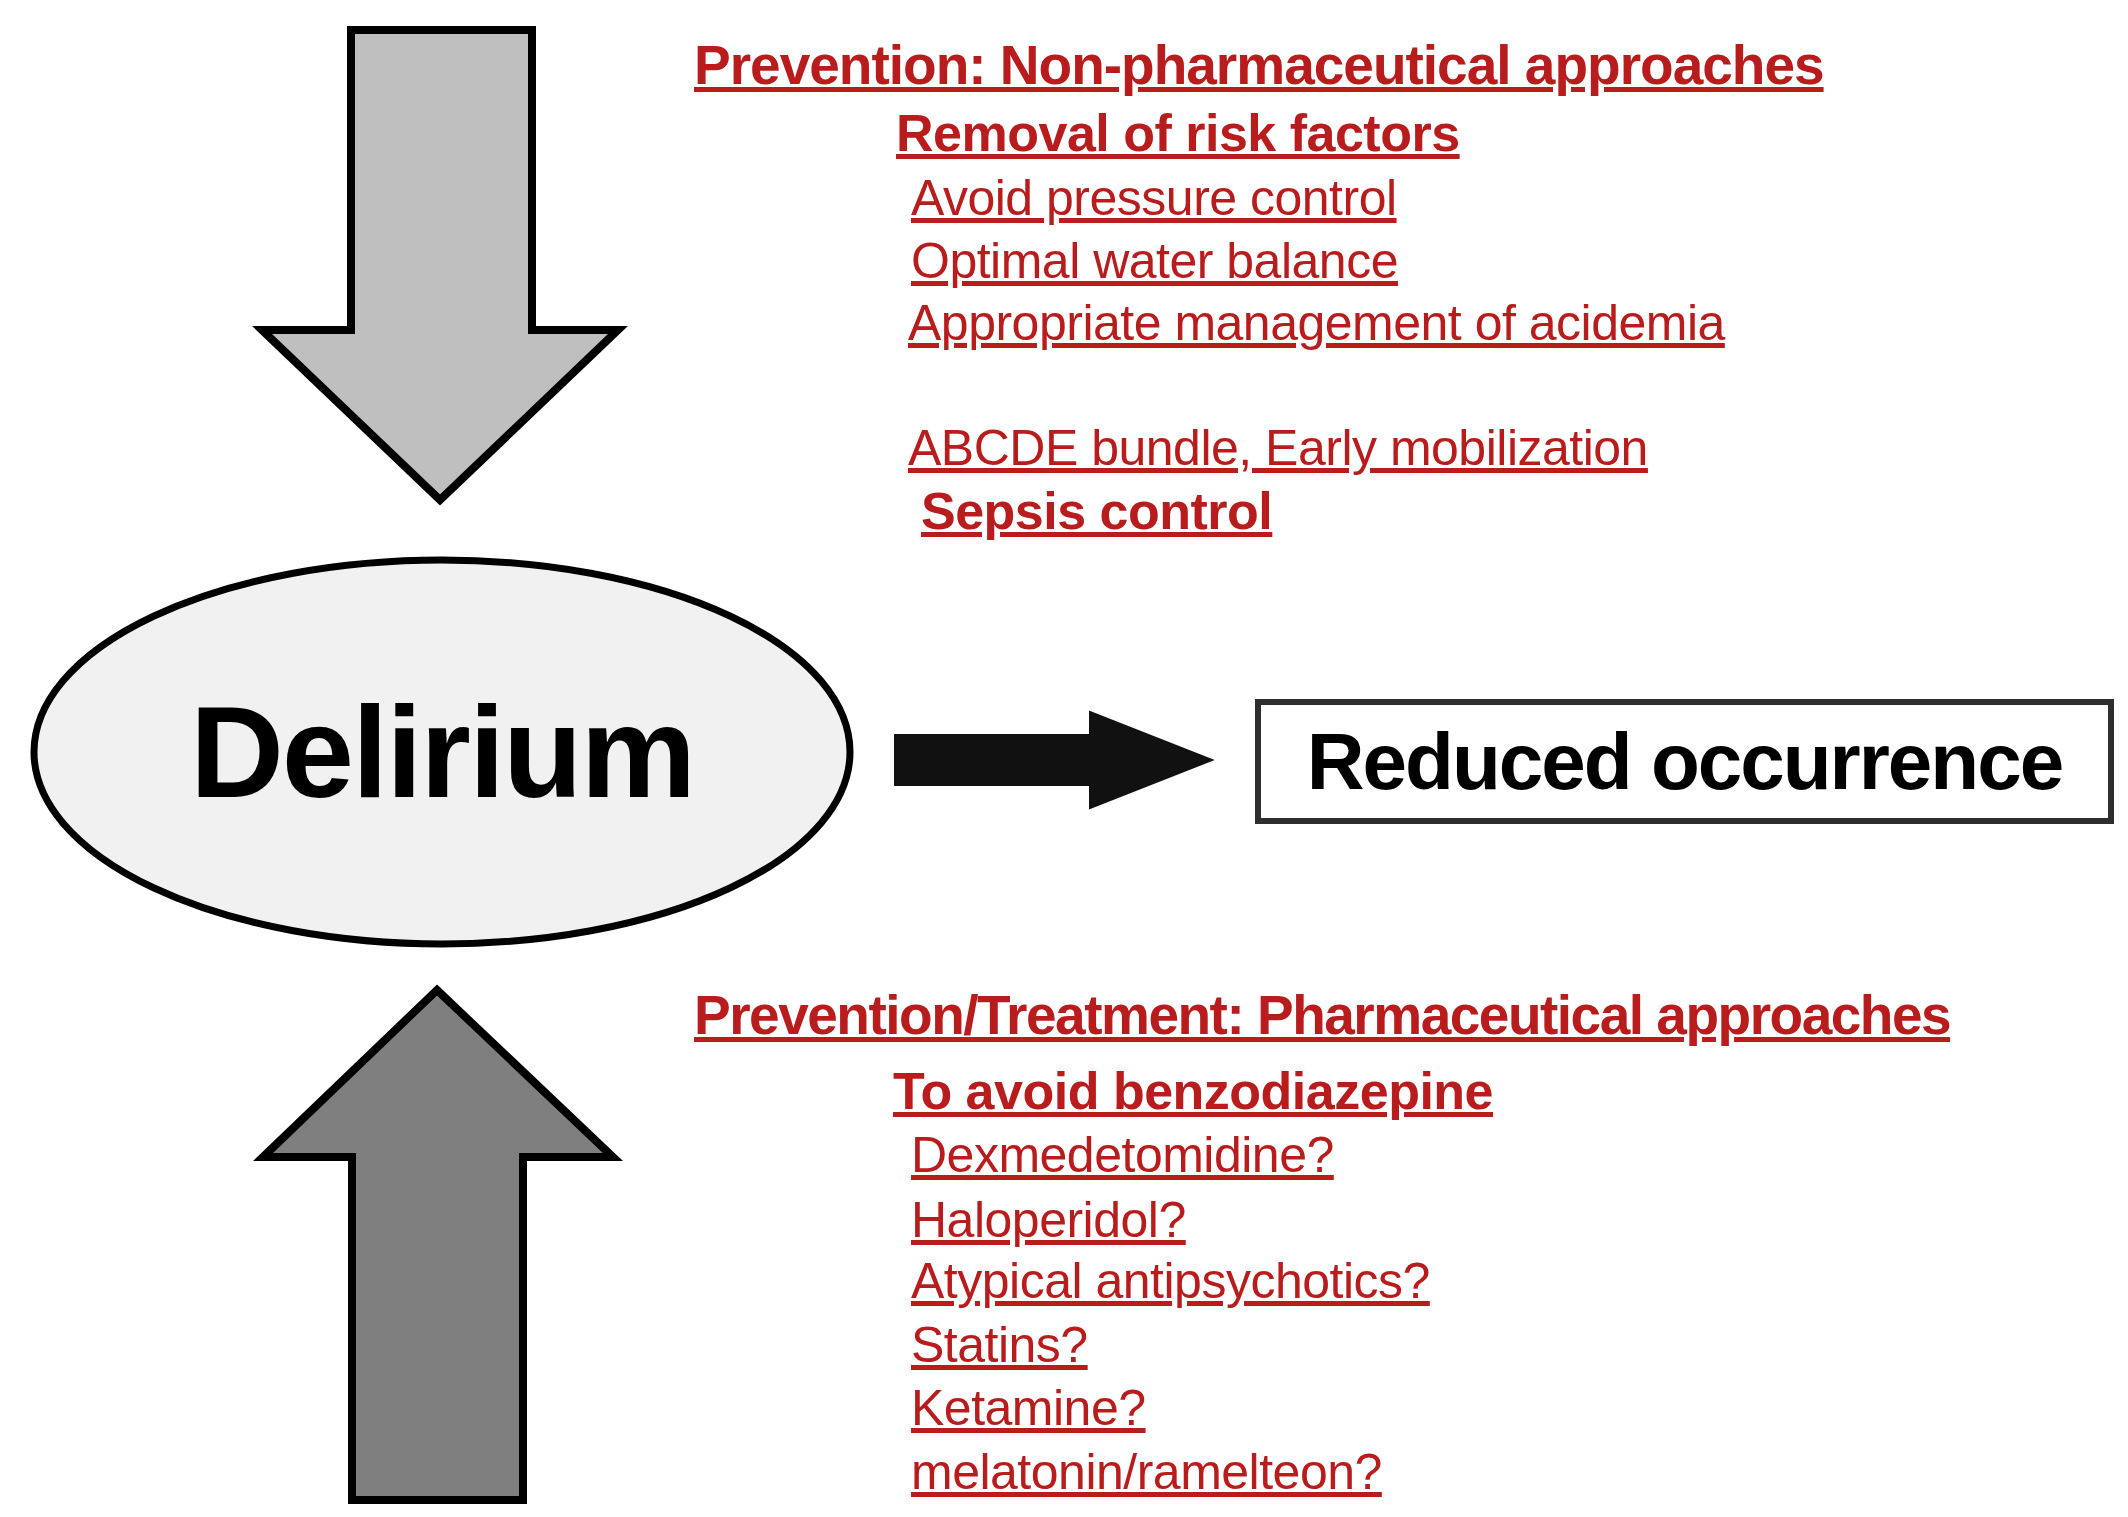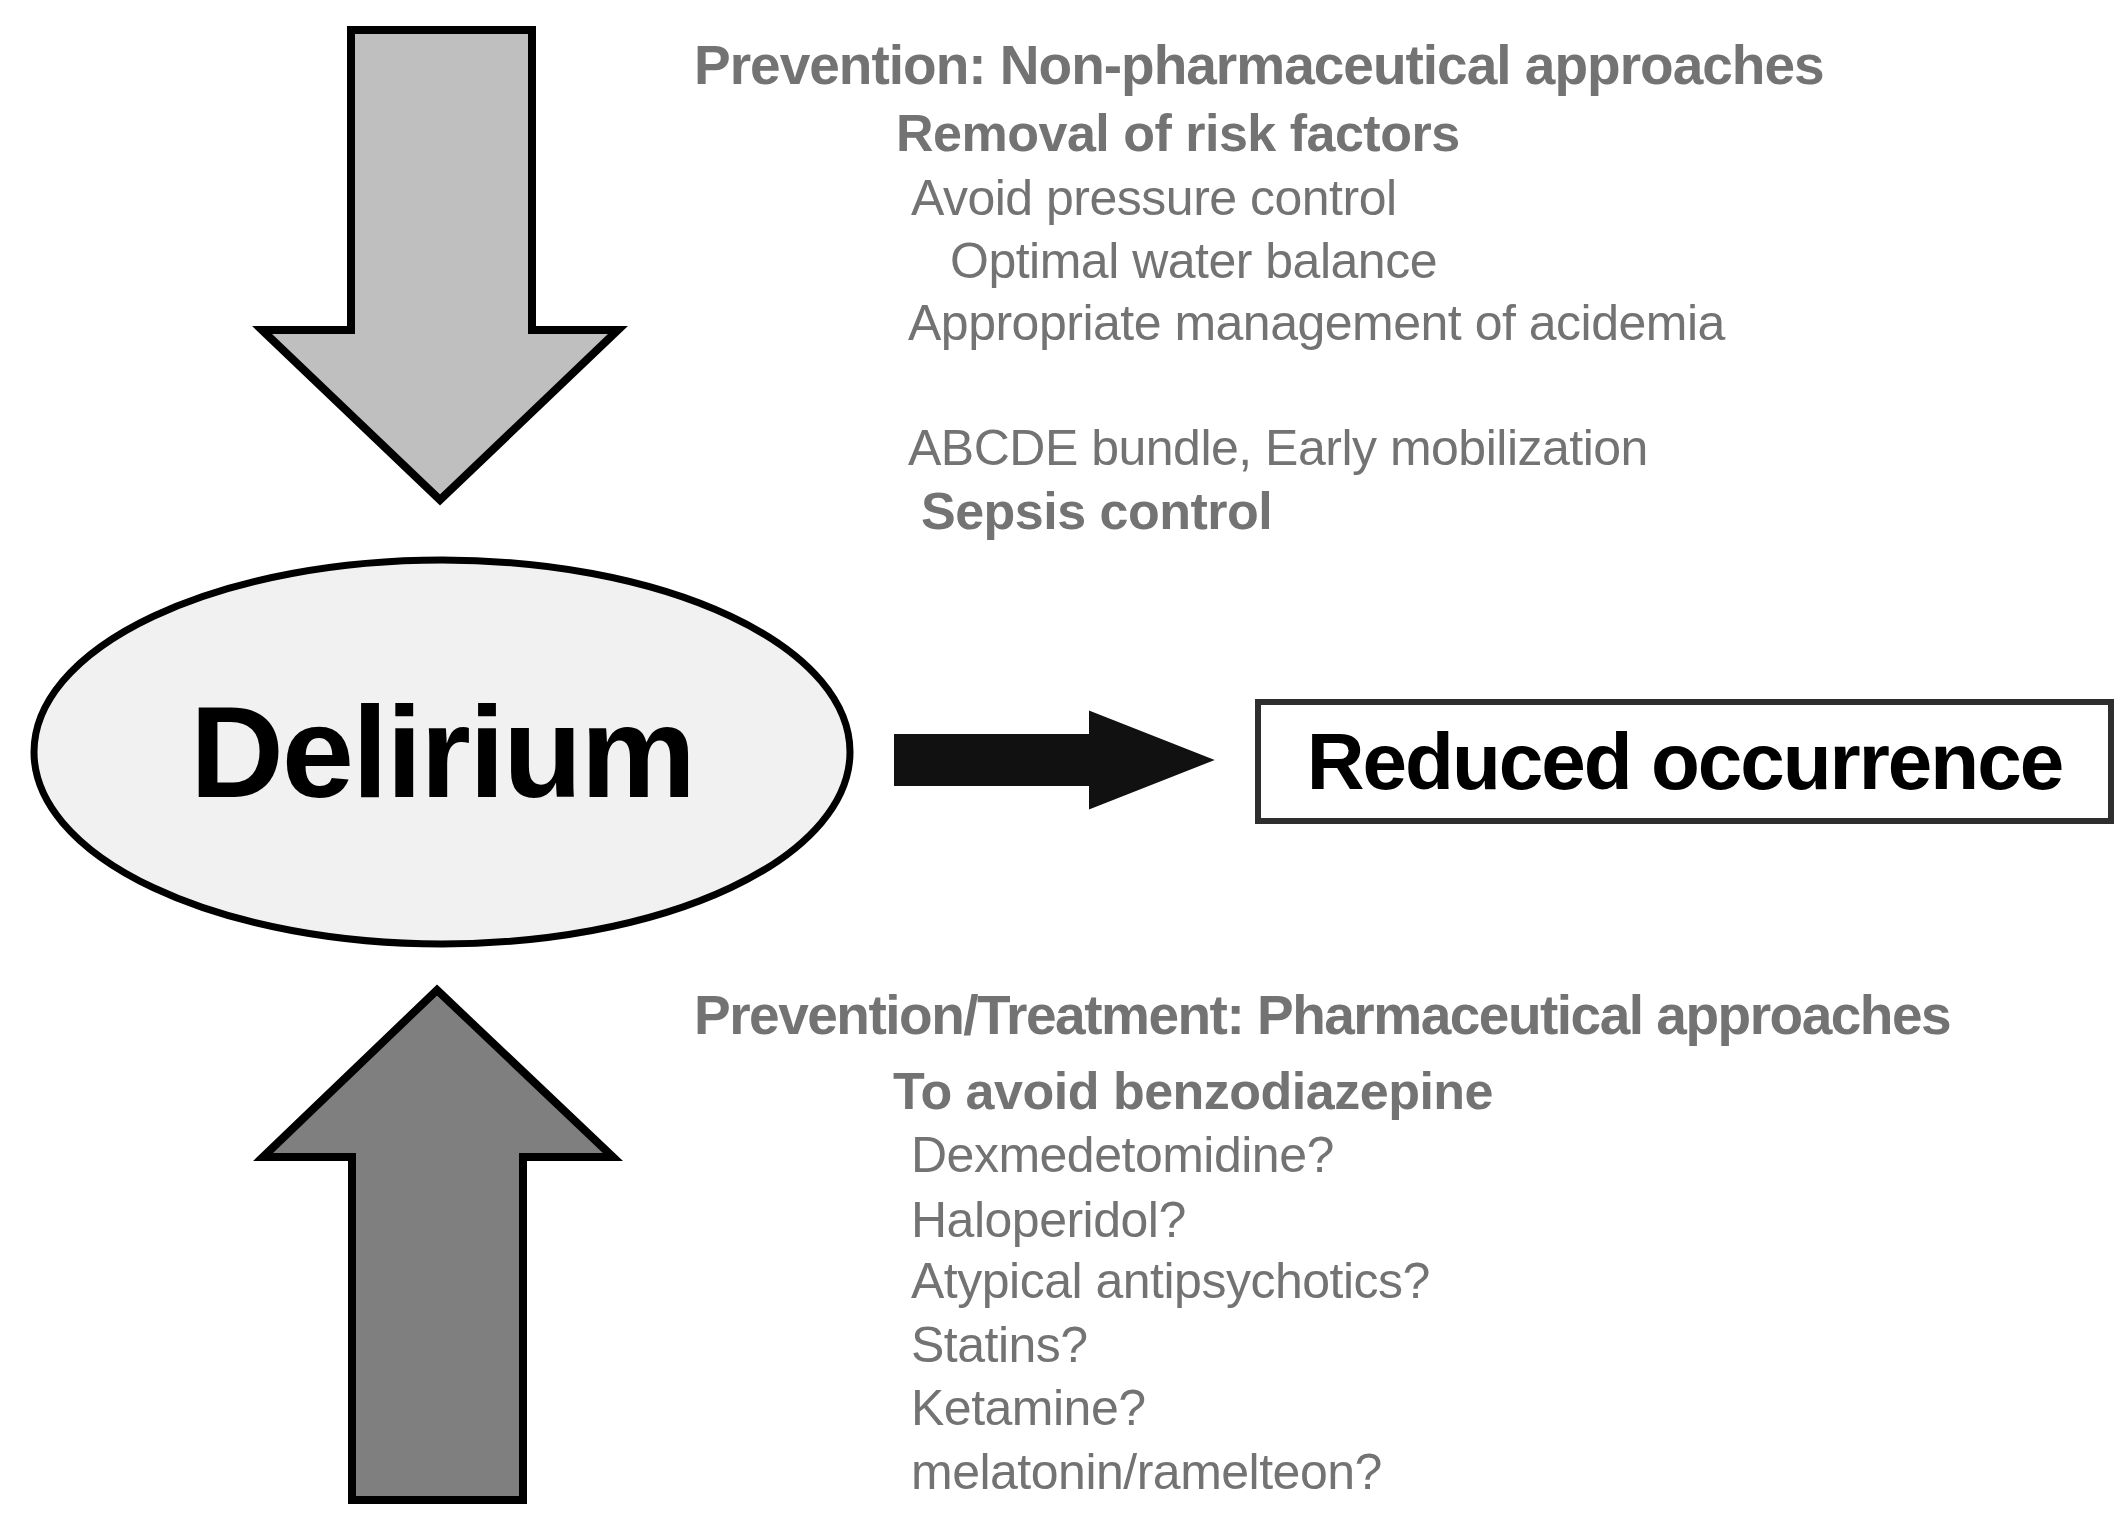--- a/index.html
+++ b/index.html
@@ -10,21 +10,22 @@
     background: #ffffff;
     font-family: "Liberation Sans", sans-serif;
     color: #000000;
     overflow: hidden;
   }
   .shapes { position: absolute; left: 0; top: 0; }
   .line {
     position: absolute;
     white-space: nowrap;
     line-height: 1;
-    color: #737373;
+    color: #b91c1c;
+    text-decoration: underline;
   }
   .h1   { font-size: 55px; font-weight: bold; letter-spacing: -1px; }
   .h1b  { font-size: 55px; font-weight: bold; letter-spacing: -1.5px; }
   .h2   { font-size: 52px; font-weight: bold; letter-spacing: -0.5px; }
   .item { font-size: 50px; font-weight: normal; letter-spacing: -0.5px; }
   .delirium-label {
     position: absolute;
     left: 34px; top: 560px; width: 816px; height: 384px;
     display: flex; align-items: center; justify-content: center;
     font-size: 130px; font-weight: bold; letter-spacing: -2px;
@@ -54,21 +55,21 @@
     <rect x="1258" y="702" width="853" height="119" stroke-width="6" fill="#ffffff" stroke="#2e2e2e"></rect>
   </svg>
 
   <div class="delirium-label">Delirium</div>
 
   <div class="outcome-box-text">Reduced occurrence</div>
 
   <div class="line h1" style="left:694px; top:38px;">Prevention: Non-pharmaceutical approaches</div>
   <div class="line h2" style="left:896px; top:107px;">Removal of risk factors</div>
   <div class="line item" style="left:911px; top:173px;">Avoid pressure control</div>
-  <div class="line item" style="left:950px; top:236px;">Optimal water balance</div>
+  <div class="line item" style="left:911px; top:236px;">Optimal water balance</div>
   <div class="line item" style="left:908px; top:298px;text-align:right;">Appropriate management of acidemia</div>
   <div class="line item" style="left:908px; top:423px;text-align:right;">ABCDE bundle, Early mobilization</div>
   <div class="line h2" style="left:921px; top:485px;">Sepsis control</div>
 
   <div class="line h1b" style="left:694px; top:988px;">Prevention/Treatment: Pharmaceutical approaches</div>
   <div class="line h2" style="left:893px; top:1065px;">To avoid benzodiazepine</div>
   <div class="line item" style="left:911px; top:1130px;">Dexmedetomidine?</div>
   <div class="line item" style="left:911px; top:1195px;">Haloperidol?</div>
   <div class="line item" style="left:911px; top:1256px;">Atypical antipsychotics?</div>
   <div class="line item" style="left:911px; top:1320px;">Statins?</div>

